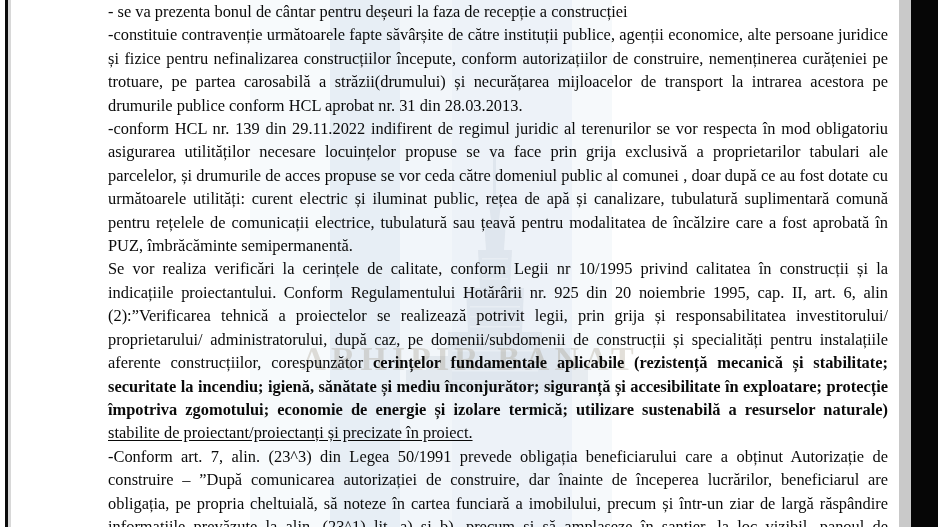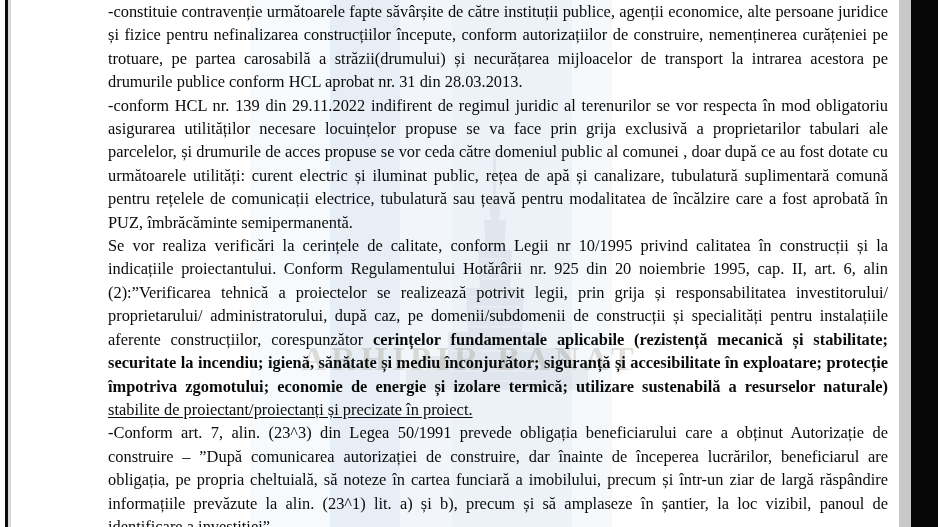--- a/index.html
+++ b/index.html
@@ -141,20 +141,21 @@
       <rect x="78" y="176" width="50" height="1.5"></rect>
       <rect x="90" y="108" width="26" height="1.5"></rect>
       <rect x="90" y="118" width="26" height="1.5"></rect>
       <rect x="90" y="128" width="26" height="1.5"></rect>
     </g>
   </svg>
   <div class="watermark wm-text">ARHIPIR BANAT</div>
 
   <div class="doc">
 
+    <p>- se va prezenta bonul de cântar pentru deșeuri la faza de recepție a construcției</p>
 
     <p>-constituie contravenție următoarele fapte săvârșite de către instituții publice, agenții economice, alte persoane juridice și fizice pentru nefinalizarea construcțiilor începute, conform autorizațiilor de construire, nemenținerea curățeniei pe trotuare, pe partea carosabilă a străzii(drumului) și necurățarea mijloacelor de transport la intrarea acestora pe drumurile publice conform HCL aprobat nr. 31 din 28.03.2013.</p>
 
     <p>-conform HCL nr. 139 din 29.11.2022 indifirent de regimul juridic al terenurilor se vor respecta în mod obligatoriu asigurarea utilităților necesare locuințelor propuse se va face prin grija exclusivă a proprietarilor tabulari ale parcelelor, și drumurile de acces propuse se vor ceda către domeniul public al comunei , doar după ce au fost dotate cu următoarele utilități: curent electric și iluminat public, rețea de apă și canalizare, tubulatură suplimentară comună pentru rețelele de comunicații electrice, tubulatură sau țeavă pentru modalitatea de încălzire care a fost aprobată în PUZ, îmbrăcăminte semipermanentă.</p>
 
     <p><span>Se vor realiza verificări la cerințele de calitate, conform Legii nr 10/1995 privind calitatea în construcții și la indicațiile proiectantului. Conform Regulamentului Hotărârii nr. 925 din 20 noiembrie 1995, cap. II, art. 6, alin (2):”Verificarea tehnică a proiectelor se realizează potrivit legii, prin grija și responsabilitatea investitorului/ proprietarului/ administratorului, după caz, pe domenii/subdomenii de construcții și specialități pentru instalațiile aferente construcțiilor, corespunzător </span><span class="b">cerințelor fundamentale aplicabile </span><span class="bi">(rezistență mecanică și stabilitate; securitate la incendiu; igienă, sănătate și mediu înconjurător; siguranță și accesibilitate în exploatare; protecție împotriva zgomotului; economie de energie și izolare termică; utilizare sustenabilă a resurselor naturale) </span><span class="u">stabilite de proiectant/proiectanți și precizate în proiect.</span></p>
 
     <p>-Conform art. 7, alin. (23^3) din Legea 50/1991 prevede obligația beneficiarului care a obținut Autorizație de construire – ”După comunicarea autorizației de construire, dar înainte de începerea lucrărilor, beneficiarul are obligația, pe propria cheltuială, să noteze în cartea funciară a imobilului, precum și într-un ziar de largă răspândire informațiile prevăzute la alin. (23^1) lit. a) și b), precum și să amplaseze în șantier, la loc vizibil, panoul de identificare a investiției”.</p>
 
   </div>

